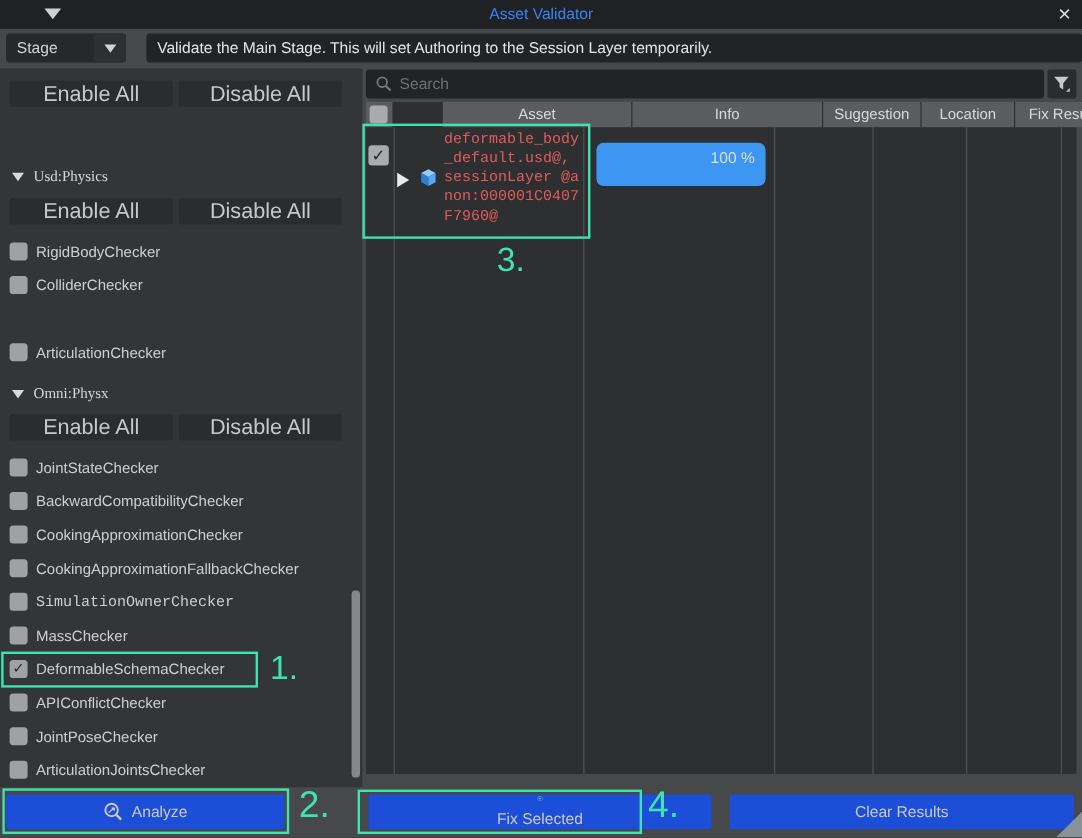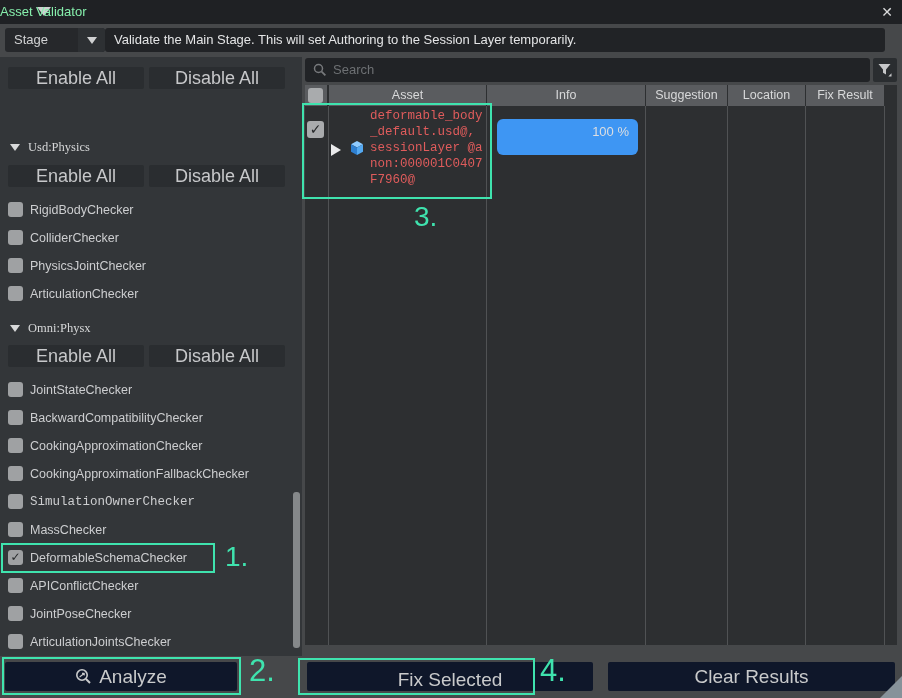--- a/index.html
+++ b/index.html
@@ -3,64 +3,64 @@
 <meta charset="utf-8">
 <style>
   html,body{margin:0;padding:0;background:#46484a;}
   .root{position:relative;width:902px;height:698px;background:#46484a;overflow:hidden;
         font-family:"Liberation Sans","DejaVu Sans",sans-serif;color:#cdced0;}
 
   
   .titlebar{position:absolute;left:0;top:0;width:902px;height:24px;background:#1f2124;}
   .tb-caret{position:absolute;left:37px;top:7px;width:0;height:0;
             border-left:7px solid transparent;border-right:7px solid transparent;border-top:9px solid #cfd0d1;cursor:pointer;}
-  .tb-title{position:absolute;left:0;right:0;top:0;line-height:24px;text-align:left;font-size:13px;color:#86efac;}
+  .tb-title{position:absolute;left:0;right:0;top:0;line-height:24px;text-align:center;font-size:13px;color:#3b82f6;}
   .tb-close{position:absolute;right:9px;top:0;line-height:24px;font-size:14px;color:#dadbdc;cursor:pointer;}
 
   
   .combo{position:absolute;left:5px;top:28px;width:100px;height:24px;background:#26282b;border-radius:3px;cursor:pointer;}
   .combo-val{position:absolute;left:9px;line-height:24px;font-size:13px;color:#d2d3d4;}
   .combo-r{position:absolute;right:0;top:0;width:27px;height:24px;background:#2d3033;border-radius:0 3px 3px 0;}
   .combo-arrow{position:absolute;right:8px;top:9px;width:0;height:0;
                border-left:5.5px solid transparent;border-right:5.5px solid transparent;border-top:7px solid #d0d1d2;}
-  .desc{position:absolute;left:105px;top:28px;width:780px;height:24px;background:#212326;border-radius:3px;
+  .desc{position:absolute;left:122px;top:28px;width:780px;height:24px;background:#212326;border-radius:3px;
         box-sizing:border-box;padding:0 9px;line-height:24px;font-size:13px;color:#e4e5e6;white-space:nowrap;overflow:hidden;}
 
   
   .left-panel{position:absolute;left:0;top:57px;width:302px;height:599px;background:#333639;}
   .pbtn{position:absolute;width:136px;height:22px;background:#2a2d30;border-radius:2px;text-align:center;
         line-height:22px;font-size:18px;color:#c7c8ca;cursor:pointer;}
   .crow{position:absolute;left:0;width:100%;height:28px;}
   .cb{position:absolute;left:8px;top:6px;width:15px;height:15px;background:#9fa1a3;border-radius:3px;
       text-align:center;line-height:15px;font-size:12px;font-weight:bold;color:#26282a;cursor:pointer;}
   .clbl{position:absolute;left:30px;line-height:28px;font-size:12.5px;color:#cdced0;}
   .sect{position:absolute;left:0;width:100%;height:28px;cursor:pointer;font-family:Liberation Serif, serif;}
   .tri{position:absolute;left:10px;top:11px;width:0;height:0;
        border-left:5px solid transparent;border-right:5px solid transparent;border-top:7px solid #d8d9da;}
   .slbl{position:absolute;left:28px;line-height:28px;font-size:12.5px;color:#d6d7d8;}
   .scroll-handle{position:absolute;left:293px;top:492px;width:7px;height:156px;background:#85888a;border-radius:3px;cursor:pointer;}
 
   
-  .bbtn{position:absolute;height:29px;background:#0f172a;border:none;border-radius:2px;font-size:19px;color:#c9cacb;
+  .bbtn{position:absolute;height:29px;background:#1d4ed8;border:none;border-radius:2px;font-size:13px;color:#c9cacb;
         font-family:inherit;display:flex;align-items:center;justify-content:center;gap:7px;cursor:pointer;}
   .analyze{left:5px;top:662px;width:232px;}
   .fix{left:307px;top:662px;width:286px;flex-direction:column;}
   .clear{left:608px;top:662px;width:287px;}
 
   
   .search{position:absolute;left:305px;top:58px;width:565px;height:24px;background:#212326;border-radius:3px;cursor:text;}
   .search svg{position:absolute;left:8px;top:5px;}
   .ph{position:absolute;left:28px;line-height:24px;font-size:13px;color:#6d7073;}
   .filter-btn{position:absolute;left:873px;top:58px;width:24px;height:24px;background:#2a2d30;border-radius:2px;cursor:pointer;}
   .filter-btn svg{position:absolute;left:4px;top:4px;}
 
   
   .table-wrap{position:absolute;left:305px;top:85px;width:592px;height:560px;background:#2d2f31;}
   .hcell{position:absolute;top:0;height:21px;background:#5a5c5f;line-height:21px;text-align:center;
-         font-size:12.5px;color:#d8d9da;cursor:pointer;}
+         font-size:12.5px;color:#d8d9da;cursor:pointer;margin-left:40px;}
   .hcb-cell{position:absolute;left:0;top:0;width:22px;height:21px;background:#5a5c5f;}
   .hcb{position:absolute;left:3px;top:3px;width:15px;height:15px;background:#a9abad;border-radius:3px;cursor:pointer;}
   .vline{position:absolute;top:21px;bottom:0;width:1px;background:#505254;}
   .row-cb{position:absolute;left:2px;top:36px;width:17px;height:17px;background:#a9abad;border-radius:3px;
           text-align:center;line-height:17px;font-size:14px;font-weight:bold;color:#26282a;cursor:pointer;}
   .expander{position:absolute;left:26px;top:59px;width:0;height:0;
             border-top:6.5px solid transparent;border-bottom:6.5px solid transparent;border-left:10px solid #e9eaeb;cursor:pointer;}
   .cube{position:absolute;left:44px;top:55px;}
   .asset-text{position:absolute;left:65px;top:23px;width:115px;font-size:12.5px;line-height:16px;
               color:var(--err,#e05c5c);word-break:break-all;cursor:pointer;font-family:Liberation Mono, monospace;}
@@ -111,24 +111,20 @@
       <div class="pbtn" style="left: 8px; top: 108px;">Enable All</div>
       <div class="pbtn" style="left: 149px; top: 108px;">Disable All</div>
       <div class="crow" style="top: 139px;">
         <span class="cb"></span>
         <span class="clbl">RigidBodyChecker</span>
       </div>
       <div class="crow" style="top: 167px;">
         <span class="cb"></span>
         <span class="clbl">ColliderChecker</span>
       </div>
-      <div class="crow" style="top: 195px;">
-        <span class="cb"></span>
-        <span class="clbl">PhysicsJointChecker</span>
-      </div>
       <div class="crow" style="top: 223px;">
         <span class="cb"></span>
         <span class="clbl">ArticulationChecker</span>
       </div>
       <div class="sect" style="top: 257px;">
         <span class="tri"></span>
         <span class="slbl">Omni:Physx</span>
       </div>
       <div class="pbtn" style="left: 8px; top: 288px;">Enable All</div>
       <div class="pbtn" style="left: 149px; top: 288px;">Disable All</div>

